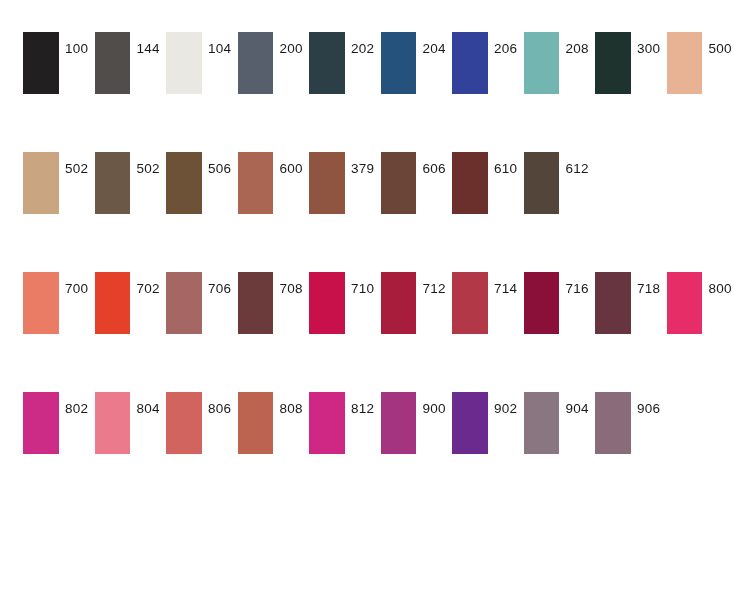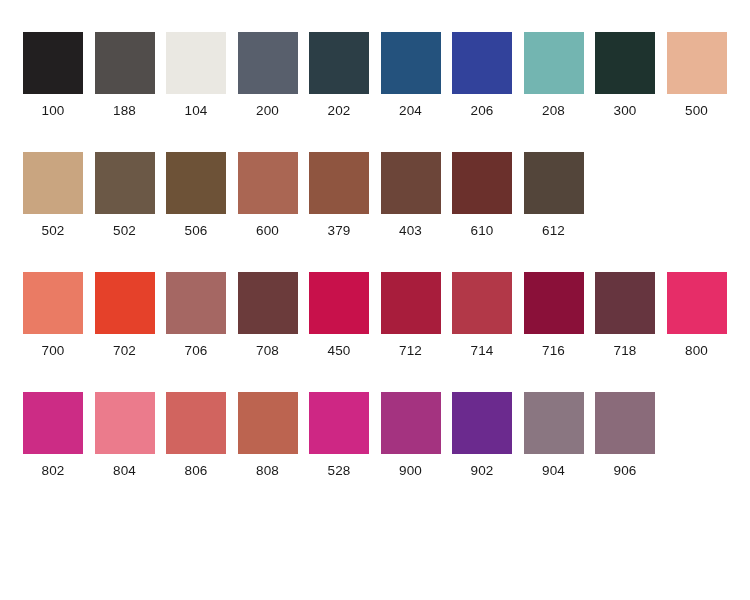--- a/index.html
+++ b/index.html
@@ -24,21 +24,21 @@
   }
   .swatch-row {
     display: flex;
     height: 120px;
     align-items: flex-start;
   }
   .swatch-cell {
     width: 71.5px;
     height: 100px;
     display: flex;
-    flex-direction: column;
+    flex-direction: row;
     align-items: flex-start;
     flex: 0 0 71.5px;
   }
   .swatch-chip {
     width: 60px;
     height: 62px;
     display: block;
   }
   .swatch-label {
     width: 60px;
@@ -56,21 +56,21 @@
 <body>
 
 <div id="swatch-chart">
     <div class="swatch-row">
       <div class="swatch-cell">
         <div class="swatch-chip" style="background-color: rgb(34, 31, 32);"></div>
         <div class="swatch-label">100</div>
       </div>
       <div class="swatch-cell">
         <div class="swatch-chip" style="background-color: rgb(81, 77, 75);"></div>
-        <div class="swatch-label">188</div>
+        <div class="swatch-label">144</div>
       </div>
       <div class="swatch-cell">
         <div class="swatch-chip" style="background-color: rgb(234, 232, 226);"></div>
         <div class="swatch-label">104</div>
       </div>
       <div class="swatch-cell">
         <div class="swatch-chip" style="background-color: rgb(88, 95, 108);"></div>
         <div class="swatch-label">200</div>
       </div>
       <div class="swatch-cell">
@@ -114,21 +114,21 @@
       <div class="swatch-cell">
         <div class="swatch-chip" style="background-color: rgb(170, 102, 83);"></div>
         <div class="swatch-label">600</div>
       </div>
       <div class="swatch-cell">
         <div class="swatch-chip" style="background-color: rgb(143, 85, 64);"></div>
         <div class="swatch-label">379</div>
       </div>
       <div class="swatch-cell">
         <div class="swatch-chip" style="background-color: rgb(108, 69, 57);"></div>
-        <div class="swatch-label">403</div>
+        <div class="swatch-label">606</div>
       </div>
       <div class="swatch-cell">
         <div class="swatch-chip" style="background-color: rgb(107, 48, 44);"></div>
         <div class="swatch-label">610</div>
       </div>
       <div class="swatch-cell">
         <div class="swatch-chip" style="background-color: rgb(83, 69, 58);"></div>
         <div class="swatch-label">612</div>
       </div>
     </div>
@@ -144,21 +144,21 @@
       <div class="swatch-cell">
         <div class="swatch-chip" style="background-color: rgb(165, 103, 99);"></div>
         <div class="swatch-label">706</div>
       </div>
       <div class="swatch-cell">
         <div class="swatch-chip" style="background-color: rgb(107, 59, 59);"></div>
         <div class="swatch-label">708</div>
       </div>
       <div class="swatch-cell">
         <div class="swatch-chip" style="background-color: rgb(200, 17, 75);"></div>
-        <div class="swatch-label">450</div>
+        <div class="swatch-label">710</div>
       </div>
       <div class="swatch-cell">
         <div class="swatch-chip" style="background-color: rgb(168, 29, 60);"></div>
         <div class="swatch-label">712</div>
       </div>
       <div class="swatch-cell">
         <div class="swatch-chip" style="background-color: rgb(178, 56, 72);"></div>
         <div class="swatch-label">714</div>
       </div>
       <div class="swatch-cell">
@@ -186,21 +186,21 @@
       <div class="swatch-cell">
         <div class="swatch-chip" style="background-color: rgb(209, 100, 95);"></div>
         <div class="swatch-label">806</div>
       </div>
       <div class="swatch-cell">
         <div class="swatch-chip" style="background-color: rgb(188, 100, 80);"></div>
         <div class="swatch-label">808</div>
       </div>
       <div class="swatch-cell">
         <div class="swatch-chip" style="background-color: rgb(206, 39, 132);"></div>
-        <div class="swatch-label">528</div>
+        <div class="swatch-label">812</div>
       </div>
       <div class="swatch-cell">
         <div class="swatch-chip" style="background-color: rgb(164, 51, 128);"></div>
         <div class="swatch-label">900</div>
       </div>
       <div class="swatch-cell">
         <div class="swatch-chip" style="background-color: rgb(107, 42, 142);"></div>
         <div class="swatch-label">902</div>
       </div>
       <div class="swatch-cell">

